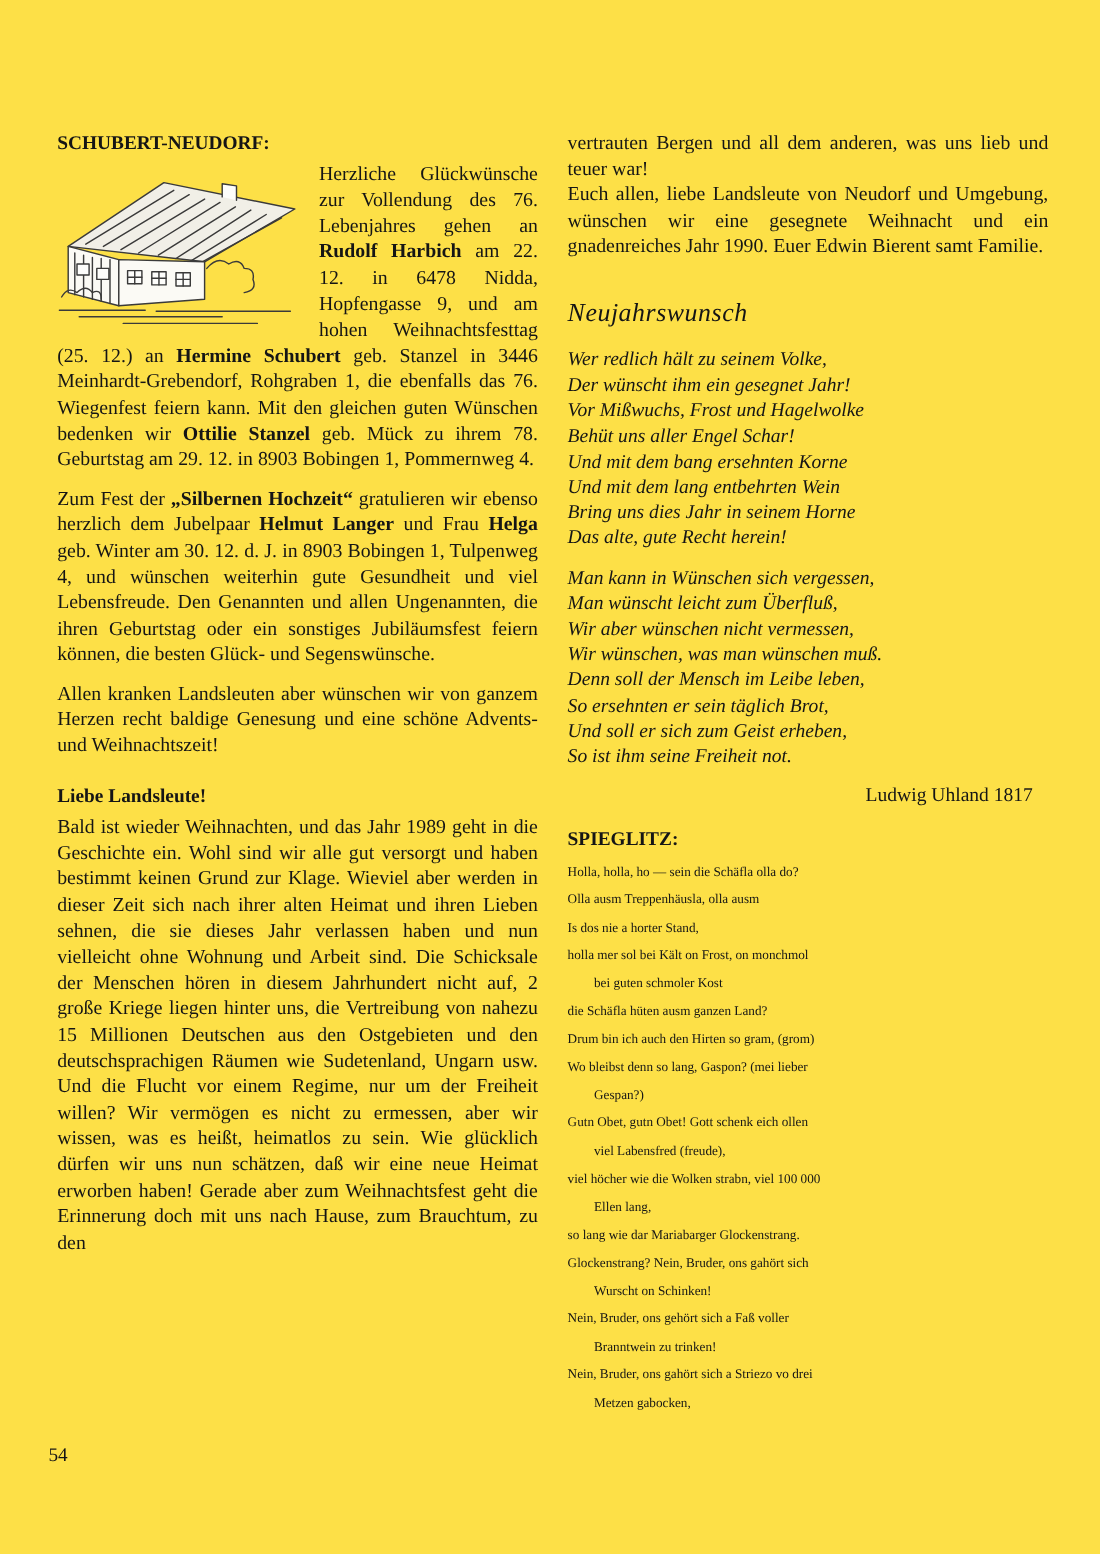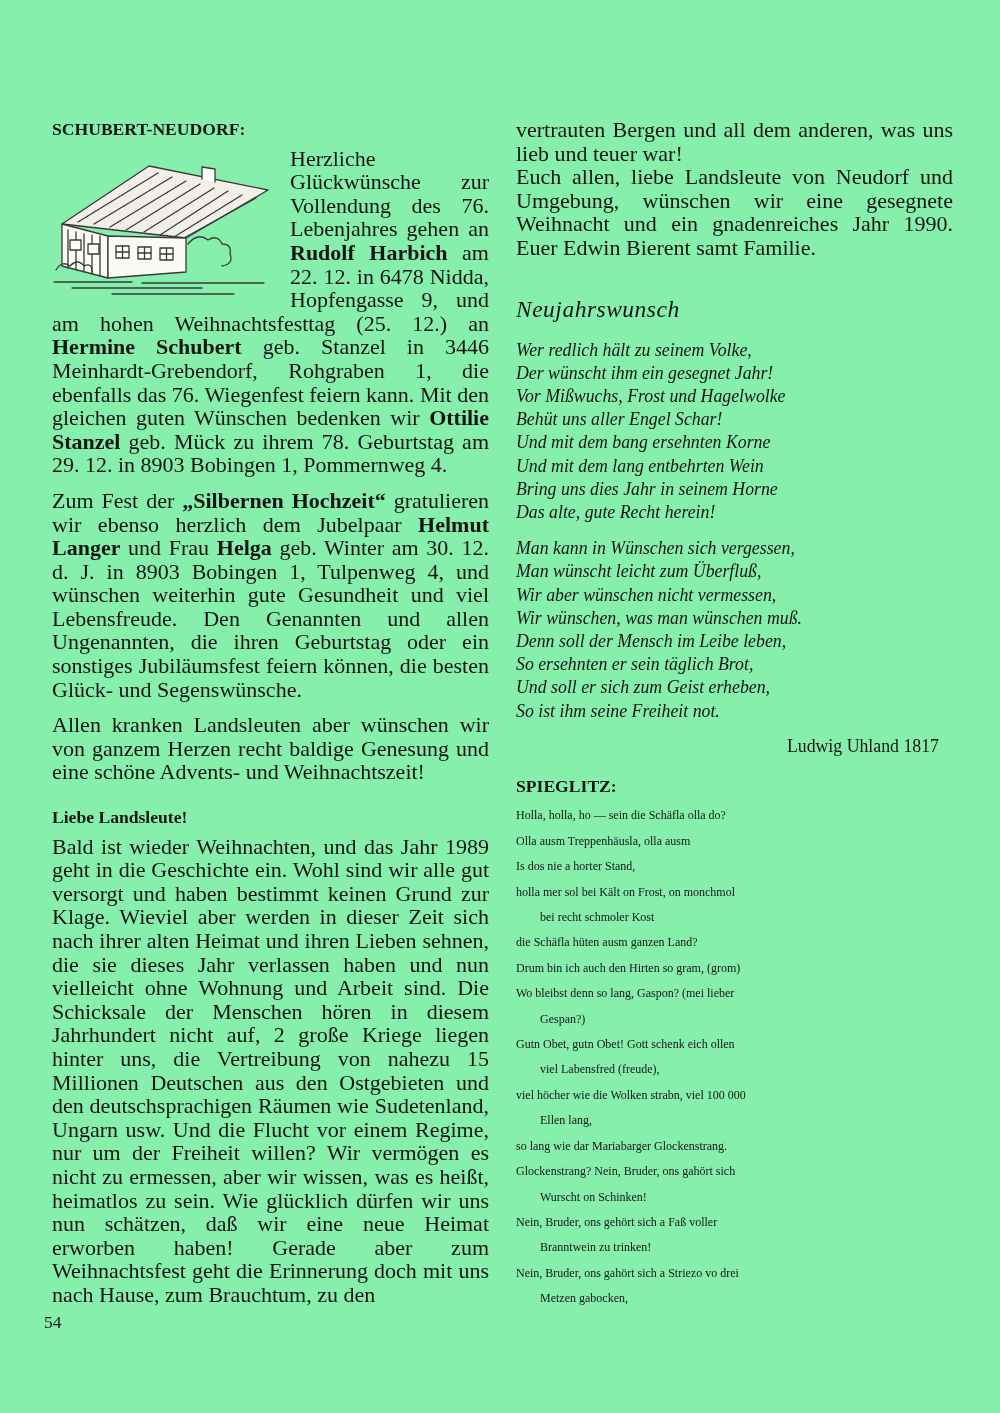--- a/index.html
+++ b/index.html
@@ -3,39 +3,39 @@
 <meta charset="utf-8">
 <style>
   * { box-sizing: border-box; }
   html, body { margin: 0; padding: 0; }
   body { background: #ffffff; }
   .page {
     width: 1000px;
     height: 1413px;
     margin: 0 auto;
     position: relative;
-    background: #86efac;
+    background: #fde047;
     font-family: "Liberation Serif", "DejaVu Serif", serif;
     color: #151515;
     padding: 118px 48px 0 52px;
     overflow: hidden;
   }
   .columns { display: flex; gap: 27px; }
   .col { width: 437px; flex: 0 0 437px; }
 
   .head {
     font-size: 17.6px;
     font-weight: bold;
     margin: 0 0 5px 0;
     line-height: 23.6px;
   }
   .section-head-2 { margin-top: 22px; }
 
   .body-text {
-    font-size: 22px;
+    font-size: 18px;
     line-height: 23.6px;
     text-align: justify;
     margin: 0 0 12px 0;
   }
   .tight { margin: 0; }
   .b { font-weight: bold; }
 
   .illustration-float {
     float: left;
     width: 228px;
@@ -166,21 +166,21 @@
 
       <div class="attribution">Ludwig Uhland 1817</div>
 
       <div class="head">SPIEGLITZ:</div>
 
       <div class="dialect">
           <div class="line">Holla, holla, ho — sein die Schäfla olla do?</div>
           <div class="line">Olla ausm Treppenhäusla, olla ausm</div>
           <div class="line">Is dos nie a horter Stand,</div>
           <div class="line">holla mer sol bei Kält on Frost, on monchmol</div>
-          <div class="line indent">bei recht schmoler Kost</div>
+          <div class="line indent">bei guten schmoler Kost</div>
           <div class="line">die Schäfla hüten ausm ganzen Land?</div>
           <div class="line">Drum bin ich auch den Hirten so gram, (grom)</div>
           <div class="line">Wo bleibst denn so lang, Gaspon? (mei lieber</div>
           <div class="line indent">Gespan?)</div>
           <div class="line">Gutn Obet, gutn Obet! Gott schenk eich ollen</div>
           <div class="line indent">viel Labensfred (freude),</div>
           <div class="line">viel höcher wie die Wolken strabn, viel 100 000</div>
           <div class="line indent">Ellen lang,</div>
           <div class="line">so lang wie dar Mariabarger Glockenstrang.</div>
           <div class="line">Glockenstrang? Nein, Bruder, ons gahört sich</div>

